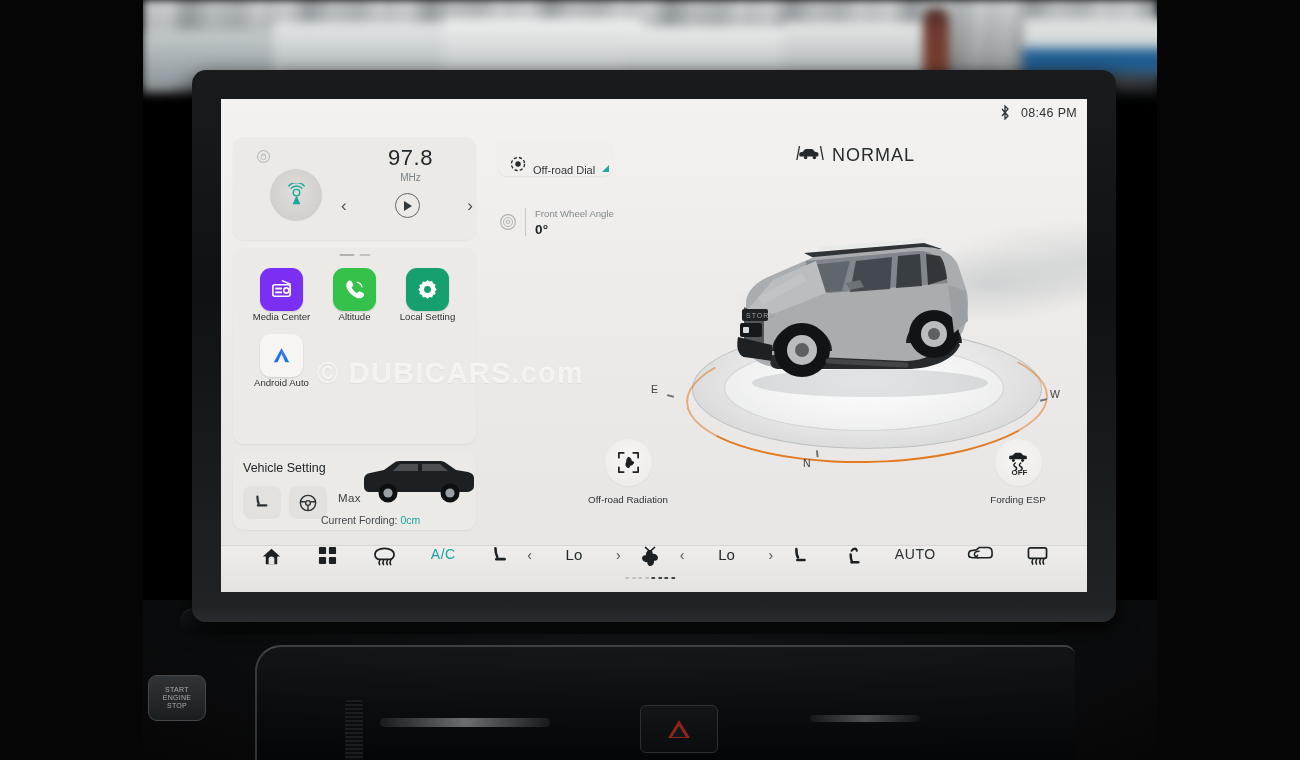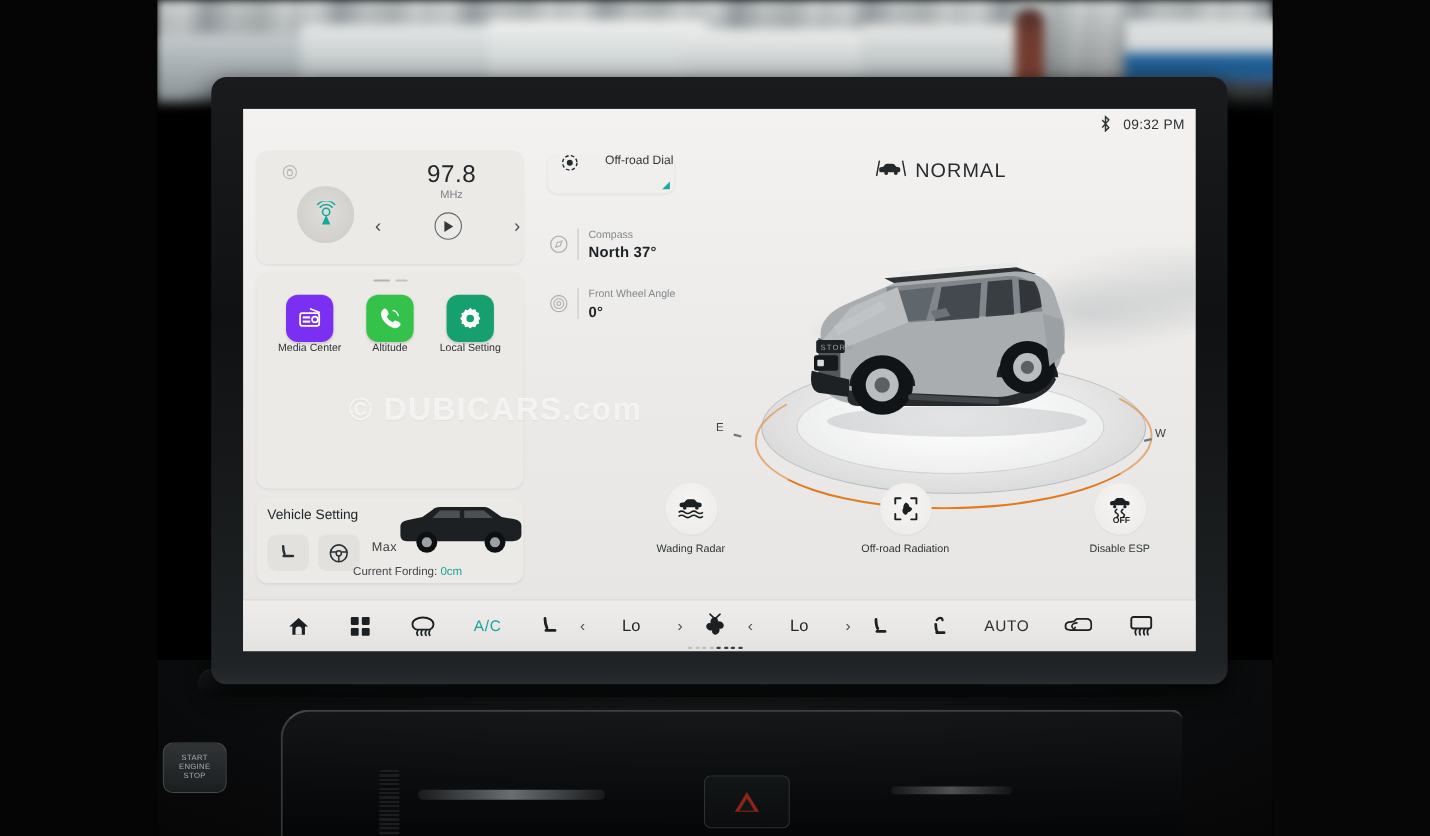--- a/index.html
+++ b/index.html
@@ -144,21 +144,21 @@
   .veh-btns { position:absolute; left:10px; top:34px; display:flex; gap:8px; }
   .veh-btn { width:38px; height:33px; border-radius:8px; background:#e3e1de; display:flex; align-items:center; justify-content:center; }
   .veh-max { position:absolute; left:105px; top:40px; font-size:11.5px; color:#3a3f42; letter-spacing:.4px; }
   .veh-ford { position:absolute; left:88px; top:62px; font-size:10.5px; color:#43484b; white-space:nowrap; }
   .veh-ford b { color:#17a3a0; font-weight:400; }
   .veh-car { position:absolute; right:-6px; top:4px; width:130px; height:52px; }
 
   
   .offroad-btn {
     position:absolute; left:277px; top:41px; width:115px; height:36px;
-    background:#f0efed; border-radius:9px; display:flex; align-items:flex-start; gap:24px; padding-left:12px;
+    background:#f0efed; border-radius:9px; display:flex; align-items:flex-end; gap:7px; padding-left:12px;
     box-shadow:0 1px 2px rgba(0,0,0,0.06);
   }
   .offroad-btn .txt { font-size:11px; color:#31363a; white-space:nowrap; }
   .corner-tri { position:absolute; right:4px; bottom:4px; width:0;height:0;
     border-left:7px solid transparent; border-bottom:7px solid #1fa9a3; }
 
   .infolist { position:absolute; left:272px; top:96px; width:180px; }
   .inforow { display:flex; align-items:center; height:54px; }
   .info-ico { width:30px; display:flex; align-items:center; justify-content:center; opacity:.55; }
   .info-divider { width:1px; height:28px; background:#c8c6c3; margin:0 9px 0 2px; }
@@ -220,21 +220,21 @@
   .func-circle { width:47px; height:47px; border-radius:50%;
     background: radial-gradient(circle at 50% 40%, #f6f5f4, #eceae8);
     display:flex; align-items:center; justify-content:center; box-shadow:0 1px 2px rgba(0,0,0,.05); }
   .func-lbl { font-size:9.8px; color:#2f3437; white-space:nowrap; }
 
   
   .bottombar {
     position:absolute; left:0; bottom:0; width:866px; height:47px;
     background: linear-gradient(to bottom,#eeedeb,#e4e3e1);
     border-top:1px solid rgba(0,0,0,0.05);
-    display:flex; align-items:center; padding:0 22px; gap:0;
+    display:flex; align-items:flex-start; padding:0 22px; gap:0;
   }
   .bb { display:flex; align-items:center; justify-content:center; position:relative; }
   .bb-txt { font-size:14px; color:#2a2f32; letter-spacing:.6px; }
   .bb-txt.accent { color:#17a3a0; }
   .temp-group { display:flex; align-items:center; gap:12px; }
   .temp-val { font-size:15px; color:#23282b; }
   .chev-sm { font-size:14px; color:#4b5053; }
   .fanlevels { position:absolute; left:50%; bottom:-9px; transform:translateX(-50%); display:flex; gap:2.5px; }
   .fanlevels i { width:4px; height:2.5px; background:#c2bfbb; display:block; border-radius:1px; }
   .fanlevels i.on { background:#3b4042; }
@@ -271,21 +271,21 @@
   <div class="bezel"></div>
 
   <div class="screen">
 
     <div class="statusbar">
       <span class="bt-icon">
         <svg width="12" height="15" viewBox="0 0 12 15">
             <path d="M3 4l6 7-3 3V1l3 3-6 7" fill="none" stroke="#2e3234" stroke-width="1.3"></path>
           </svg>
       </span>
-      <span class="clock">09:32 PM</span>
+      <span class="clock">08:46 PM</span>
     </div>
 
     <div class="left-col">
 
       <div class="card radio-card">
         <span class="radio-mini">
           <svg width="15" height="15" viewBox="0 0 20 20">
               <circle cx="10" cy="10" r="8" fill="none" stroke="#8d9295" stroke-width="1.4"></circle>
               <circle cx="10" cy="11" r="3.2" fill="none" stroke="#8d9295" stroke-width="1.3"></circle>
               <path d="M7 8a4 4 0 016 0" fill="none" stroke="#8d9295" stroke-width="1.3"></path>
@@ -345,20 +345,29 @@
           <div class="app">
             <span class="app-ico" style="background:#17a06f">
               <svg width="25" height="25" viewBox="0 0 26 26">
                   <path d="M13 3l2.1 1.8 2.7-.6 1 2.6 2.6 1-.6 2.7L22.6 13l-1.8 2.1.6 2.7-2.6 1-1 2.6-2.7-.6L13 22.6l-2.1-1.8-2.7.6-1-2.6-2.6-1 .6-2.7L3.4 13l1.8-2.1-.6-2.7 2.6-1 1-2.6 2.7.6z" fill="#fff"></path>
                   <circle cx="13" cy="13" r="3.6" fill="#17a06f"></circle>
                 </svg>
             </span>
             <span class="app-lbl">Local Setting</span>
           </div>
 
+          <div class="app">
+            <span class="app-ico" style="background:#f6f5f3">
+              <svg width="25" height="25" viewBox="0 0 26 26">
+                  <path d="M13 5.5L21 20H17L13 11 9 20H5z" fill="#1a73e8"></path>
+                  <path d="M13 5.5L19.5 17 13 13.5z" fill="#4285f4" opacity=".55"></path>
+                </svg>
+            </span>
+            <span class="app-lbl">Android Auto</span>
+          </div>
 
 
         </div>
       </div>
 
       <div class="card veh-card">
         <div class="veh-title">Vehicle Setting</div>
         <div class="veh-btns">
           <span class="veh-btn">
             <svg width="19" height="17" viewBox="0 0 22 20">
@@ -400,33 +409,20 @@
       </span>
       <span class="txt">Off-road Dial</span>
       <i class="corner-tri"></i>
     </div>
 
     <div class="infolist">
       <div class="inforow">
         <span class="info-ico">
           <svg width="18" height="18" viewBox="0 0 20 20">
               <circle cx="10" cy="10" r="8.2" fill="none" stroke="#7d8285" stroke-width="1.3"></circle>
-              <path d="M13.2 6.8L8.4 8.4 6.8 13.2l4.8-1.6z" fill="none" stroke="#7d8285" stroke-width="1.2"></path>
-            </svg>
-        </span>
-        <i class="info-divider"></i>
-        <span>
-          <div class="info-lbl">Compass</div>
-          <div class="info-val">North 37°</div>
-        </span>
-      </div>
-      <div class="inforow">
-        <span class="info-ico">
-          <svg width="18" height="18" viewBox="0 0 20 20">
-              <circle cx="10" cy="10" r="8.2" fill="none" stroke="#7d8285" stroke-width="1.3"></circle>
               <circle cx="10" cy="10" r="5" fill="none" stroke="#7d8285" stroke-width="1.1"></circle>
               <circle cx="10" cy="10" r="2" fill="none" stroke="#7d8285" stroke-width="1.1"></circle>
             </svg>
         </span>
         <i class="info-divider"></i>
         <span>
           <div class="info-lbl">Front Wheel Angle</div>
           <div class="info-val">0°</div>
         </span>
       </div>
@@ -499,32 +495,20 @@
         <path d="M238 68 L256 74 L258 104 L244 116 Z" fill="#9aa0a3"></path>
 
         <path d="M118 144 L196 148" stroke="#40464a" stroke-width="5" stroke-linecap="round"></path>
       </svg>
     </div>
 
     <div class="watermark">© DUBICARS.com</div>
 
     <div class="funcs">
 
-      <div class="func">
-        <span class="func-circle">
-          <svg width="26" height="24" viewBox="0 0 28 26">
-            <path d="M5 11h18c1 0 1.6-.6 1.6-1.4v-1.6c0-.8-.6-1.2-1.4-1.4l-3-.6-2-2.2c-.5-.5-1-.8-1.8-.8h-5c-.8 0-1.3.3-1.8.8l-2 2.2-3 .6C3.6 6.8 3 7.2 3 8v1.6C3 10.4 3.8 11 5 11z" fill="#1c2022"></path>
-            <circle cx="8" cy="11.6" r="1.8" fill="#1c2022"></circle>
-              <circle cx="20" cy="11.6" r="1.8" fill="#1c2022"></circle>
-            <path d="M2 16c2-1.6 4-1.6 6 0s4 1.6 6 0 4-1.6 6 0 4 1.6 6 0" stroke="#1c2022" stroke-width="1.5" fill="none"></path>
-            <path d="M2 20c2-1.6 4-1.6 6 0s4 1.6 6 0 4-1.6 6 0 4 1.6 6 0" stroke="#1c2022" stroke-width="1.5" fill="none"></path>
-          </svg>
-        </span>
-        <span class="func-lbl">Wading Radar</span>
-      </div>
 
       <div class="func">
         <span class="func-circle">
           <svg width="25" height="25" viewBox="0 0 26 26">
             <path d="M3 3h5M3 3v5M23 3h-5M23 3v5M3 23h5M3 23v-5M23 23h-5M23 23v-5" stroke="#1c2022" stroke-width="1.8" fill="none" stroke-linecap="round"></path>
             <path d="M13 7c3 1 4 4 2.6 6.2C14 15.4 10 14 10.6 11 11 9 12 7.6 13 7z" fill="#1c2022"></path>
             <path d="M19 13c-1 3-4 4-6.2 2.6C10.6 14 12 10 15 10.6c2 .4 3.4 1.4 4 2.4z" fill="#1c2022"></path>
             <path d="M13 19c-3-1-4-4-2.6-6.2C12 10.6 16 12 15.4 15c-.4 2-1.4 3.4-2.4 4z" fill="#1c2022"></path>
           </svg>
         </span>
@@ -535,21 +519,21 @@
         <span class="func-circle">
           <svg width="26" height="26" viewBox="0 0 28 28">
             <path d="M6 8h16c1 0 1.5-.5 1.5-1.2V5.4c0-.7-.6-1.1-1.3-1.2l-2.6-.5-1.8-2c-.4-.5-.9-.7-1.6-.7h-4.4c-.7 0-1.2.2-1.6.7l-1.8 2-2.6.5C5.1 4.3 4.5 4.7 4.5 5.4v1.4C4.5 7.5 5 8 6 8z" fill="#1c2022" transform="translate(0,2)"></path>
             <circle cx="9" cy="11.4" r="1.6" fill="#1c2022"></circle>
               <circle cx="19" cy="11.4" r="1.6" fill="#1c2022"></circle>
             <path d="M11 14c-2 1.4-2 3 0 4s2 2.6 0 4" stroke="#1c2022" stroke-width="1.6" fill="none" stroke-linecap="round"></path>
             <path d="M17 14c-2 1.4-2 3 0 4s2 2.6 0 4" stroke="#1c2022" stroke-width="1.6" fill="none" stroke-linecap="round"></path>
             <text x="7" y="27" font-size="8.5" font-weight="bold" fill="#1c2022" font-family="Liberation Sans, sans-serif">OFF</text>
           </svg>
         </span>
-        <span class="func-lbl">Disable ESP</span>
+        <span class="func-lbl">Fording ESP</span>
       </div>
 
     </div>
 
     <div class="bottombar">
 
       <span class="bb" style="width:60px">
         <svg width="21" height="21" viewBox="0 0 22 22">
             <path d="M11 3L2 11h3v8h12v-8h3z" fill="#1c2022"></path>
             <path d="M8 19v-5a3 3 0 016 0v5z" fill="#e7e6e4"></path>

